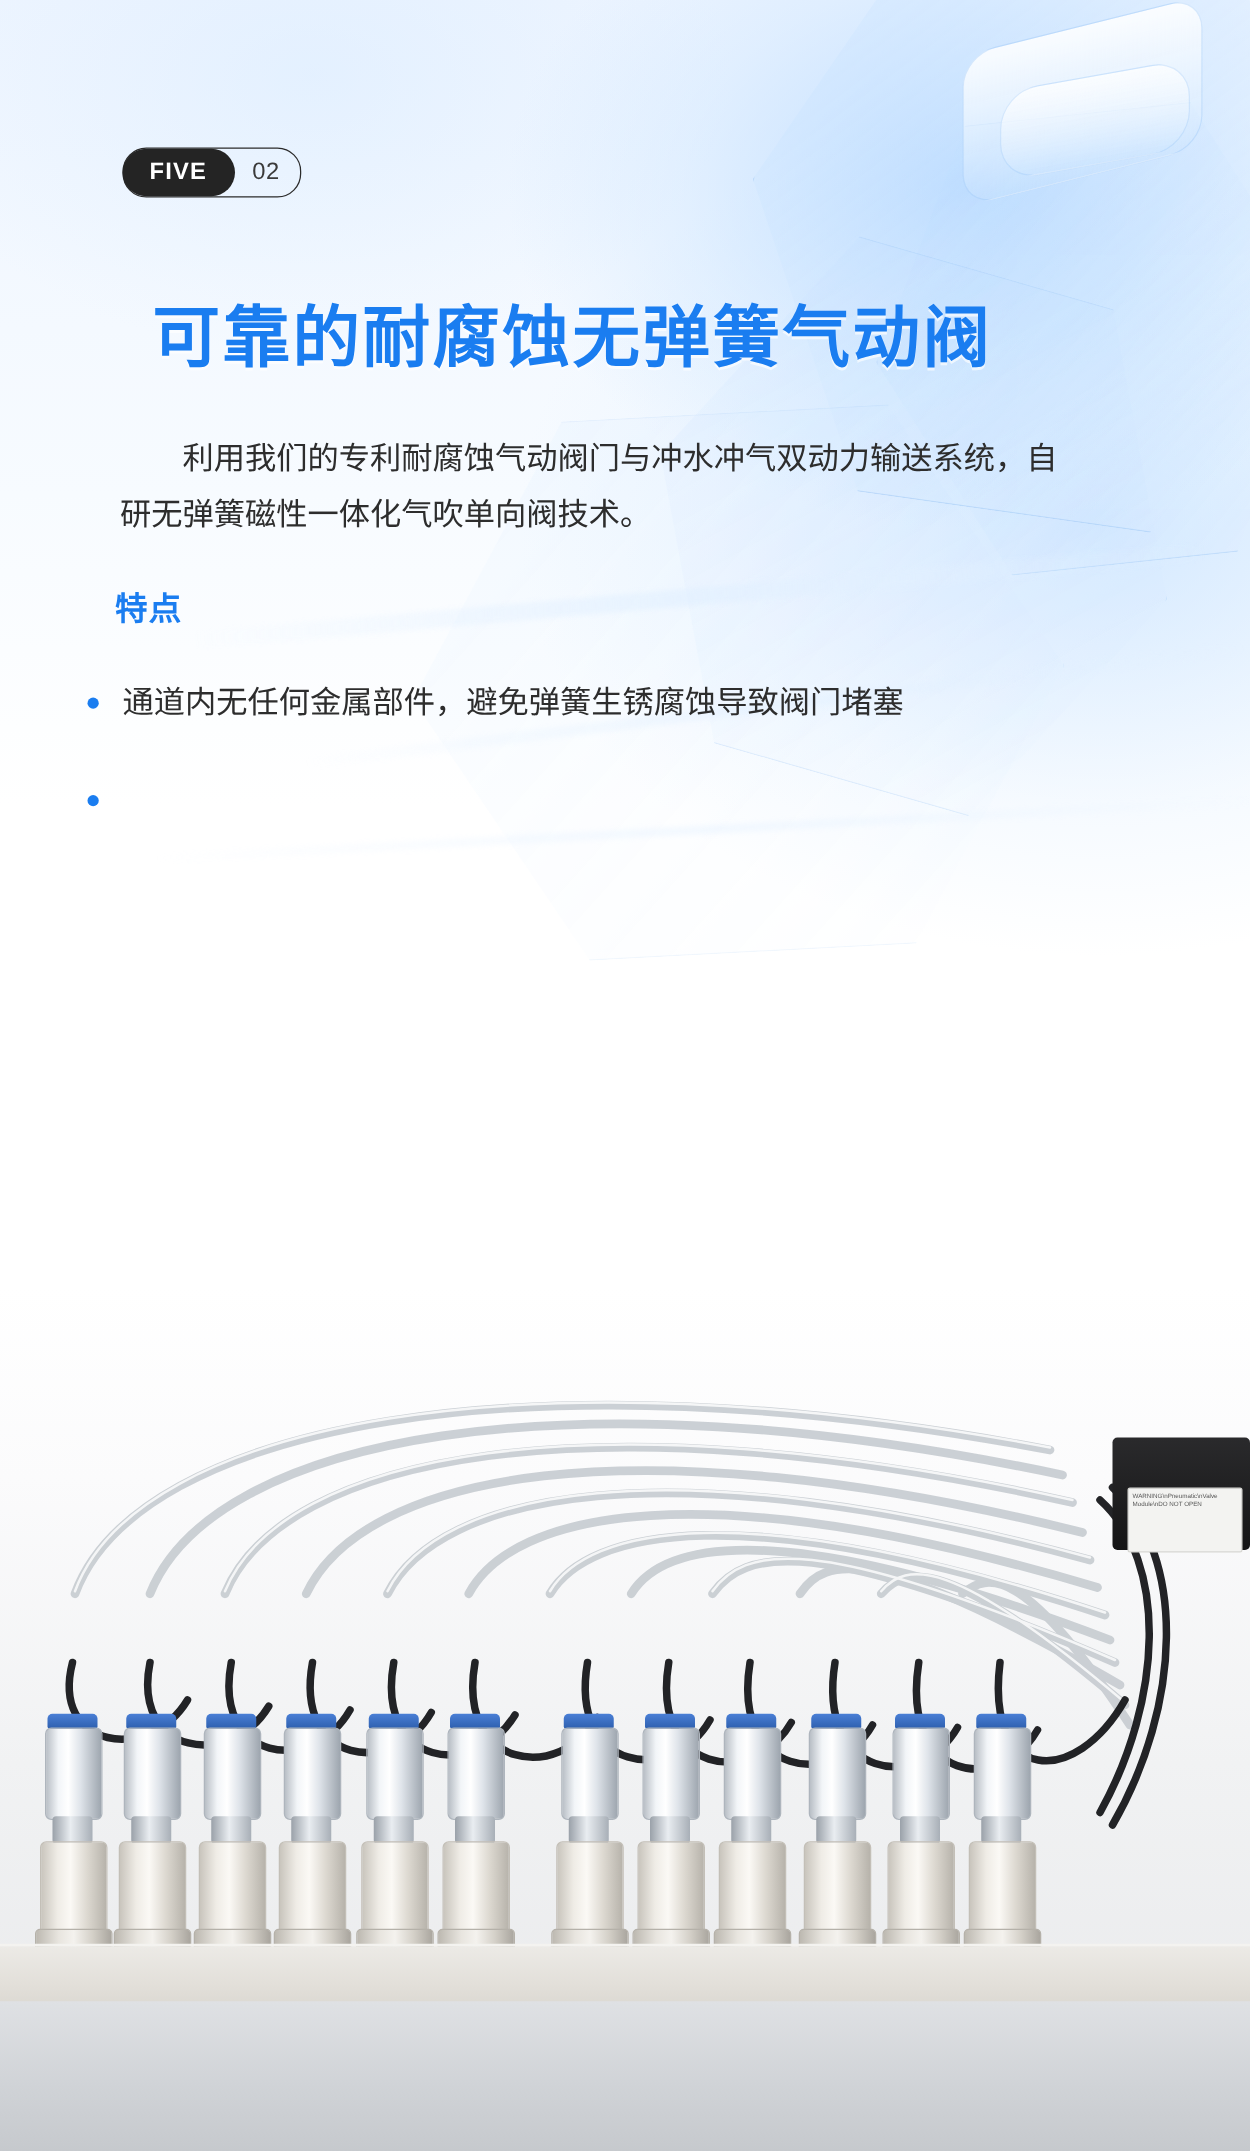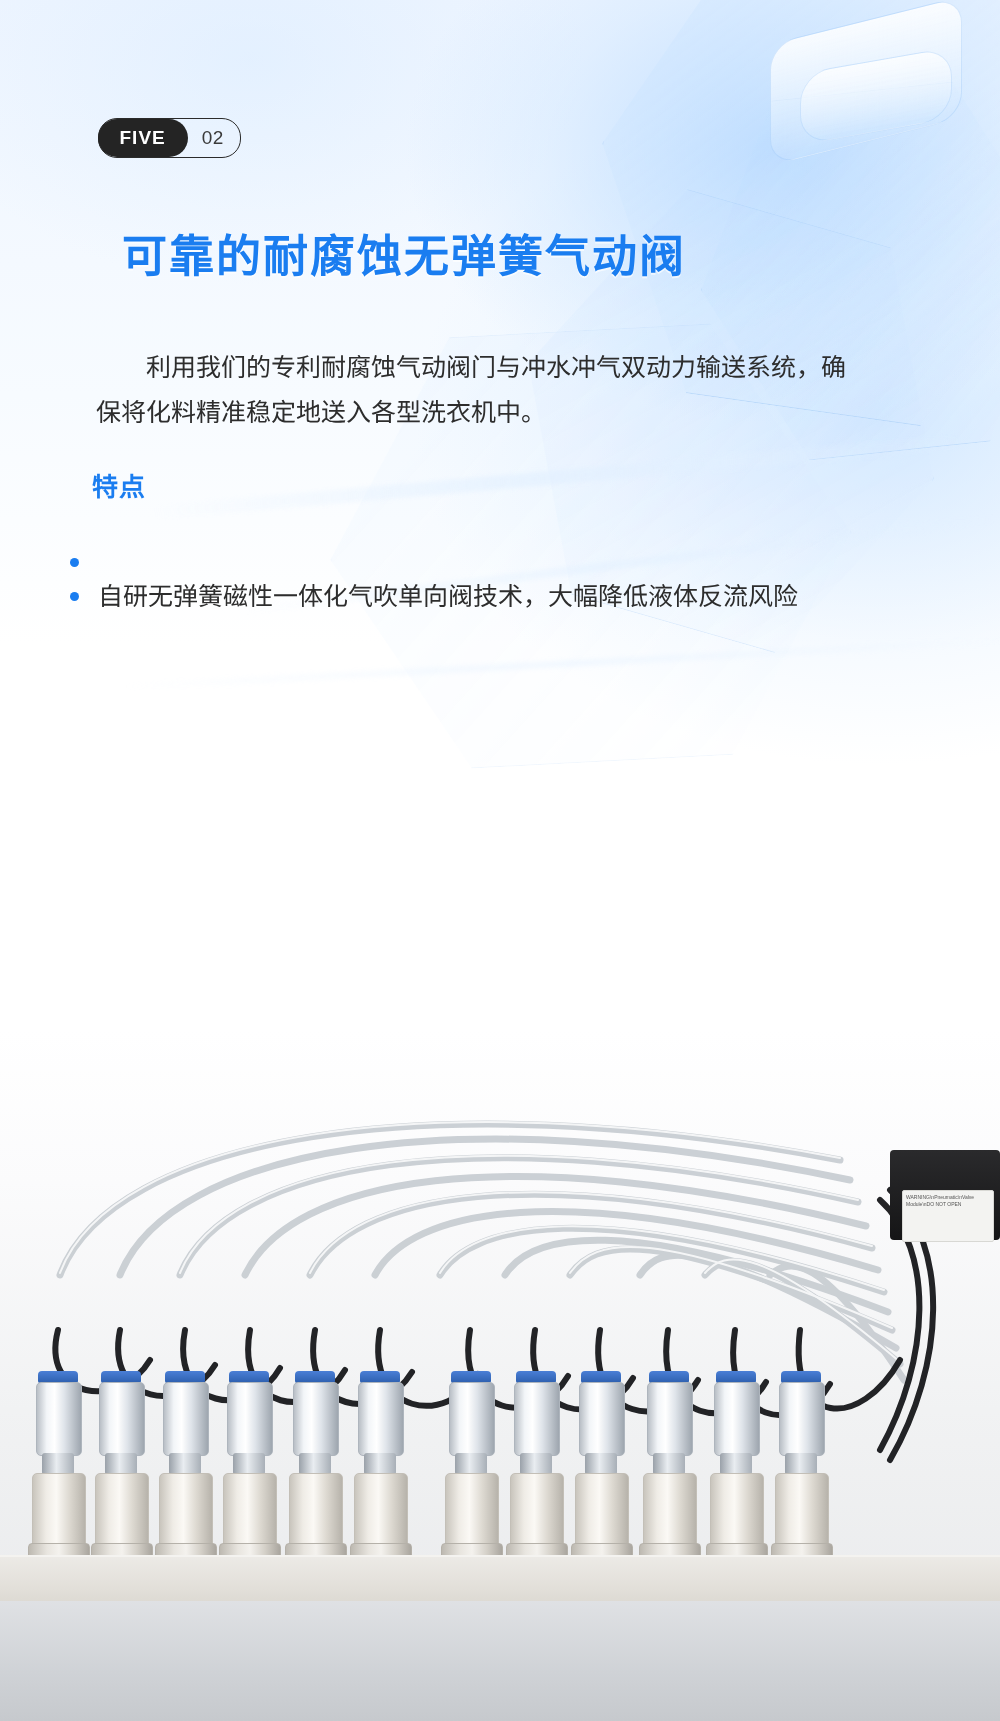--- a/index.html
+++ b/index.html
@@ -97,21 +97,21 @@
   .badge-num {
     margin-left: 14px;
     color: #3a3a3a;
     font-size: 19px;
     letter-spacing: 0.5px;
   }
 
   .headline {
     position: absolute;
     left: 122px; top: 190px;
-    font-size: 45px;
+    font-size: 54px;
     font-weight: bold;
     letter-spacing: 2px;
     color: #1a7df0;
     text-shadow: 0 2px 0 rgba(255,255,255,0.65);
     white-space: nowrap;
   }
 
   .lead {
     position: absolute;
     left: 96px; top: 320px;
@@ -286,31 +286,31 @@
 
   <div class="content">
 
     <div class="badge">
       <span class="badge-pill">FIVE</span>
       <span class="badge-num">02</span>
     </div>
 
     <h1 class="headline">可靠的耐腐蚀无弹簧气动阀</h1>
 
-    <p class="lead">利用我们的专利耐腐蚀气动阀门与冲水冲气双动力输送系统，确保将化料精准稳定地送入各型洗衣机中。</p>
+    <p class="lead">利用我们的专利耐腐蚀气动阀门与冲水冲气双动力输送系统，自研无弹簧磁性一体化气吹单向阀技术。</p>
 
     <div class="features-title">特点</div>
 
     <ul class="features">
       <li class="feature-item">
         <span class="dot"></span>
+        <span>通道内无任何金属部件，避免弹簧生锈腐蚀导致阀门堵塞</span>
       </li>
       <li class="feature-item">
         <span class="dot"></span>
-        <span>自研无弹簧磁性一体化气吹单向阀技术，大幅降低液体反流风险</span>
       </li>
     </ul>
   </div>
 
   <div class="photo">
 
     <svg class="hoses" viewBox="0 0 1000 691" preserveAspectRatio="none">
       <g fill="none" stroke="#c9ced3" stroke-width="7" stroke-linecap="round" opacity="0.95">
         <path d="M60 245 C 110 110, 420 50, 840 130"></path>
         <path d="M120 245 C 170 120, 450 65, 850 150"></path>

